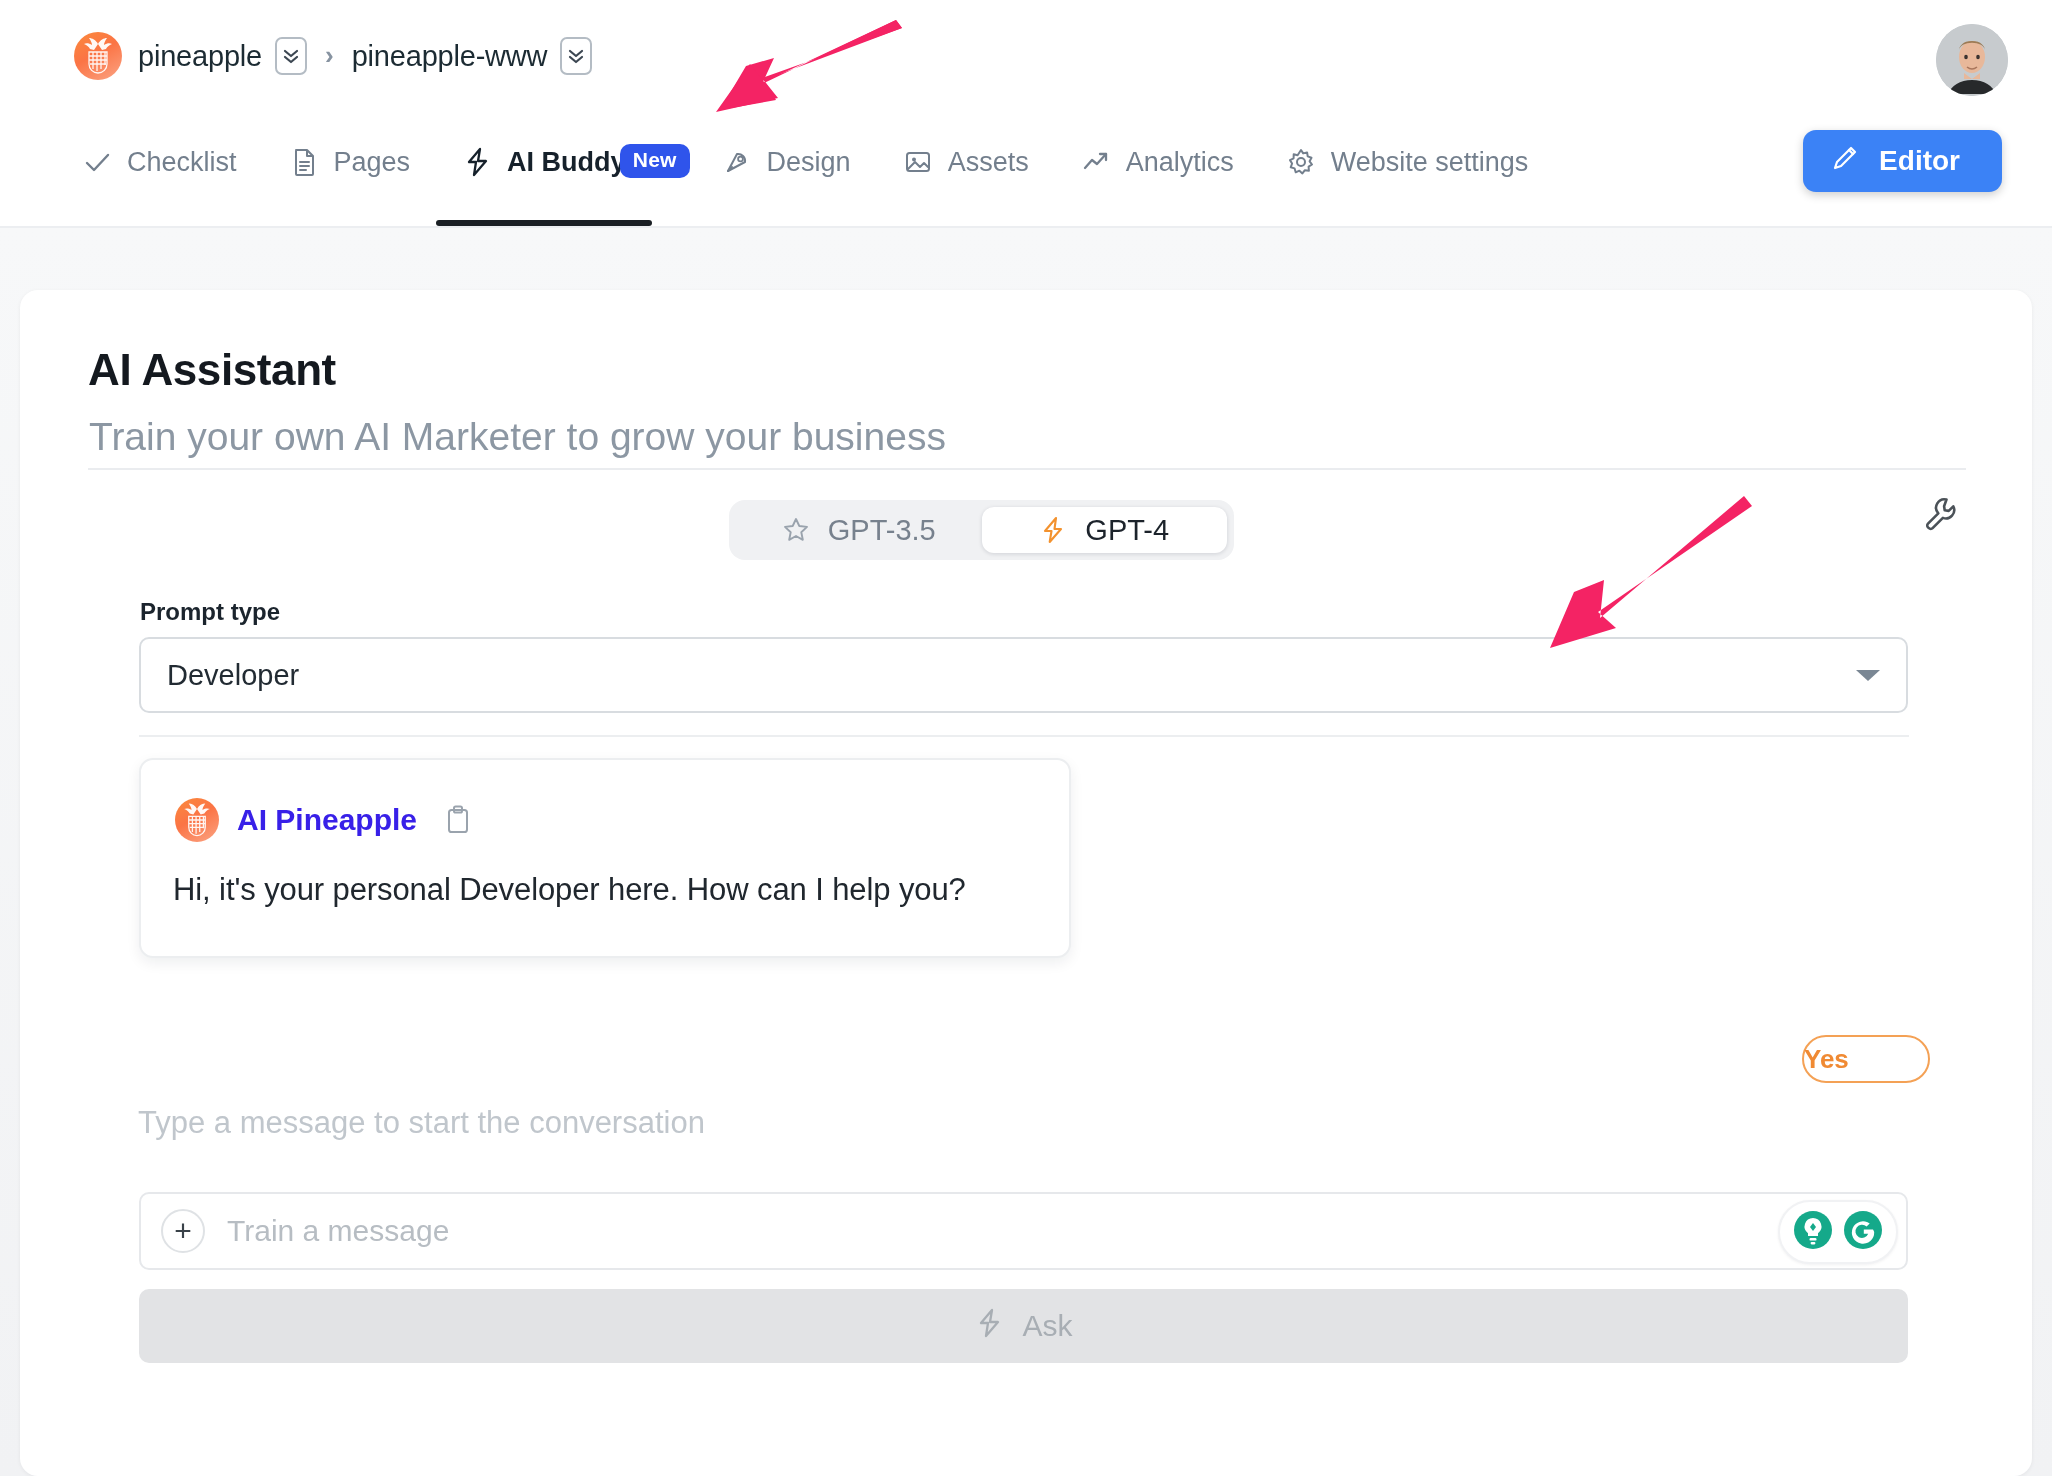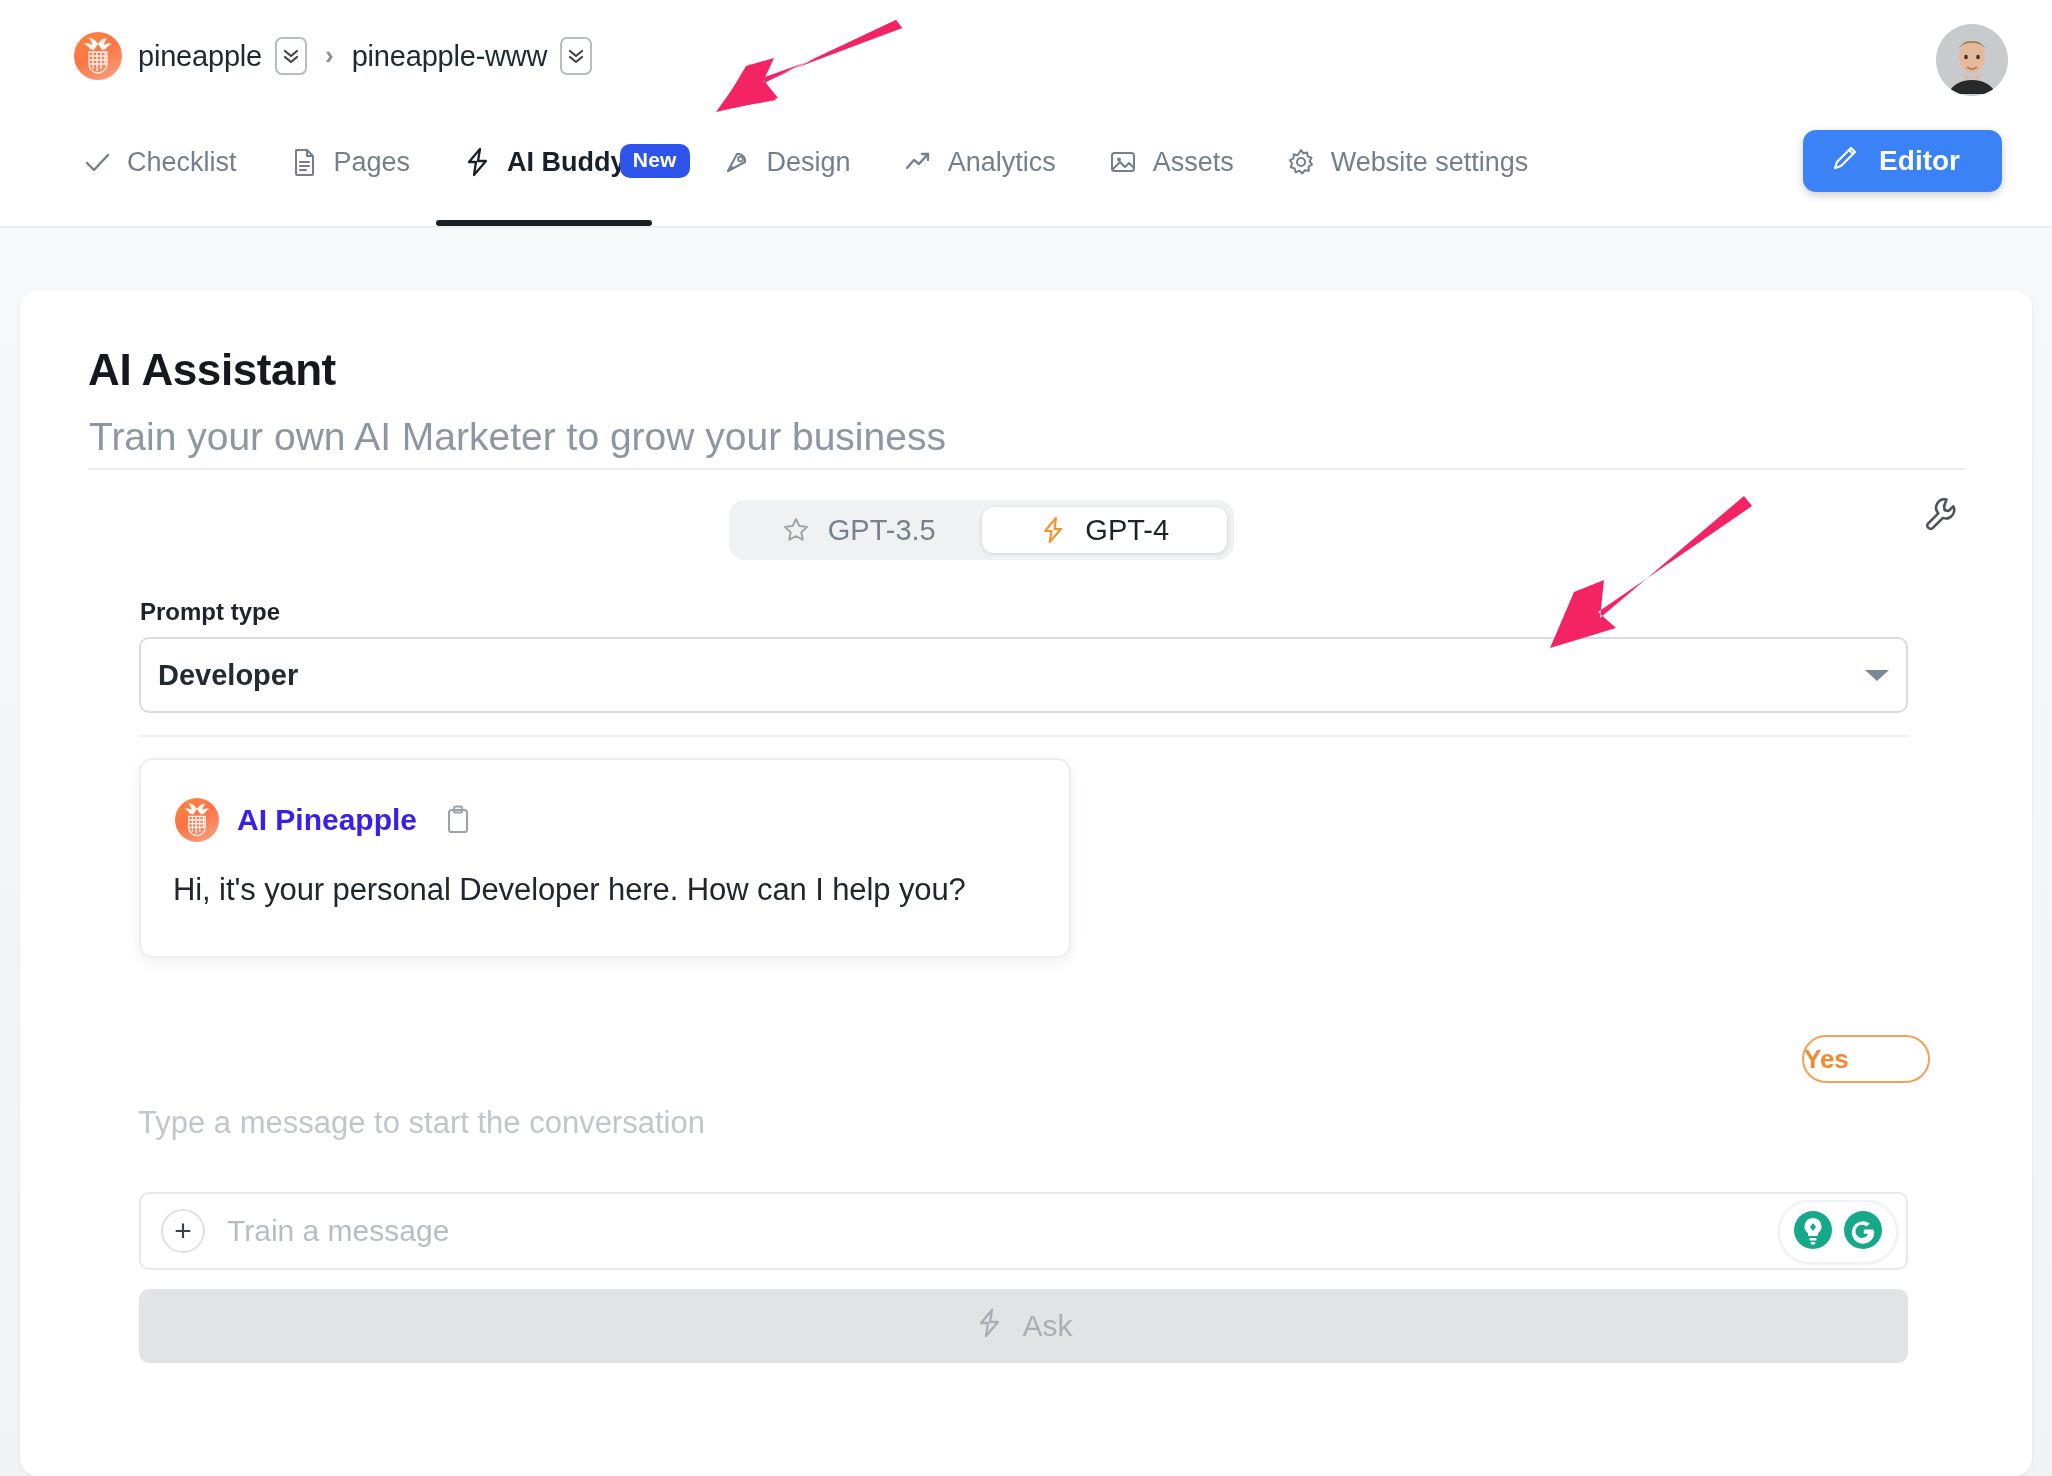--- a/index.html
+++ b/index.html
@@ -239,23 +239,22 @@
   }
   .select-box {
     position: absolute;
     left: 139px; top: 637px;
     width: 1769px; height: 76px;
     border: 2px solid #d8dce0;
     border-radius: 10px;
     background: #ffffff;
     display: flex;
     align-items: center;
-    padding: 0 17px;
-    cursor: pointer;
-    font-weight: bold;
+    padding: 0 26px;
+    cursor: pointer;
   }
   .select-value {
     font-size: 29px;
     color: #222b33;
     flex: 1;
   }
   .caret {
     width: 0; height: 0;
     border-left: 12px solid transparent;
     border-right: 12px solid transparent;
@@ -492,36 +491,36 @@
             <circle cx="18.5" cy="12" r="2.4" stroke="currentColor" stroke-width="1.8" fill="none"></circle>
             <path d="M6 24 l4 -4" stroke="currentColor" stroke-width="2" stroke-linecap="round"></path>
           </svg>
         </span>
         <span>Design</span>
       </div>
 
       <div class="tab">
         <span class="tab-ico">
           <svg width="30" height="30" viewBox="0 0 30 30" aria-hidden="true">
-            <path d="M4 21 L11 13 L16 17 L25 7" stroke="currentColor" stroke-width="2.3" fill="none" stroke-linecap="round" stroke-linejoin="round"></path>
-            <path d="M19 7 h6 v6" stroke="currentColor" stroke-width="2.3" fill="none" stroke-linecap="round" stroke-linejoin="round"></path>
-          </svg>
-        </span>
-        <span>Analytics</span>
-      </div>
-
-      <div class="tab">
-        <span class="tab-ico">
-          <svg width="30" height="30" viewBox="0 0 30 30" aria-hidden="true">
             <rect x="4" y="6" width="22" height="18" rx="2.5" stroke="currentColor" stroke-width="2" fill="none"></rect>
             <circle cx="11" cy="12.5" r="2" fill="currentColor"></circle>
             <path d="M5 22 l7 -7 l5 5 l4 -4 l4 4" stroke="currentColor" stroke-width="2" fill="none" stroke-linejoin="round" stroke-linecap="round"></path>
           </svg>
         </span>
         <span>Assets</span>
+      </div>
+
+      <div class="tab">
+        <span class="tab-ico">
+          <svg width="30" height="30" viewBox="0 0 30 30" aria-hidden="true">
+            <path d="M4 21 L11 13 L16 17 L25 7" stroke="currentColor" stroke-width="2.3" fill="none" stroke-linecap="round" stroke-linejoin="round"></path>
+            <path d="M19 7 h6 v6" stroke="currentColor" stroke-width="2.3" fill="none" stroke-linecap="round" stroke-linejoin="round"></path>
+          </svg>
+        </span>
+        <span>Analytics</span>
       </div>
 
       <div class="tab">
         <span class="tab-ico">
           <svg width="30" height="30" viewBox="0 0 30 30" aria-hidden="true">
             <circle cx="15" cy="15" r="4" stroke="currentColor" stroke-width="2" fill="none"></circle>
             <path d="M15 3 l2.2 3.4 l3.9 -1 l0.6 4 l3.8 1.3 l-1.9 3.6 l2.4 3.2 l-3.4 2.2 l0.3 4 l-4 -0.5 l-2.5 3.2 l-3 -2.7 l-3.7 1.6 l-1.1 -3.9 l-3.9 -1.1 l1.4 -3.8 l-2.1 -3.4 l3.6 -1.8 l0.1 -4 l3.9 0.9z" stroke="currentColor" stroke-width="2" fill="none" stroke-linejoin="round"></path>
           </svg>
         </span>
         <span>Website settings</span>

